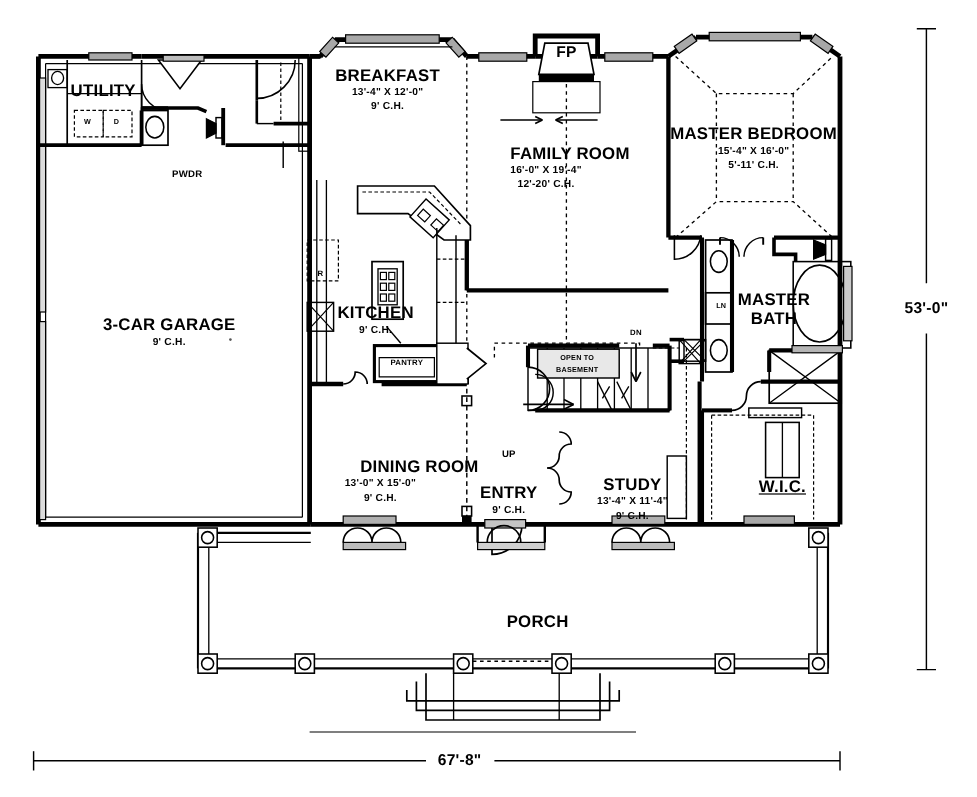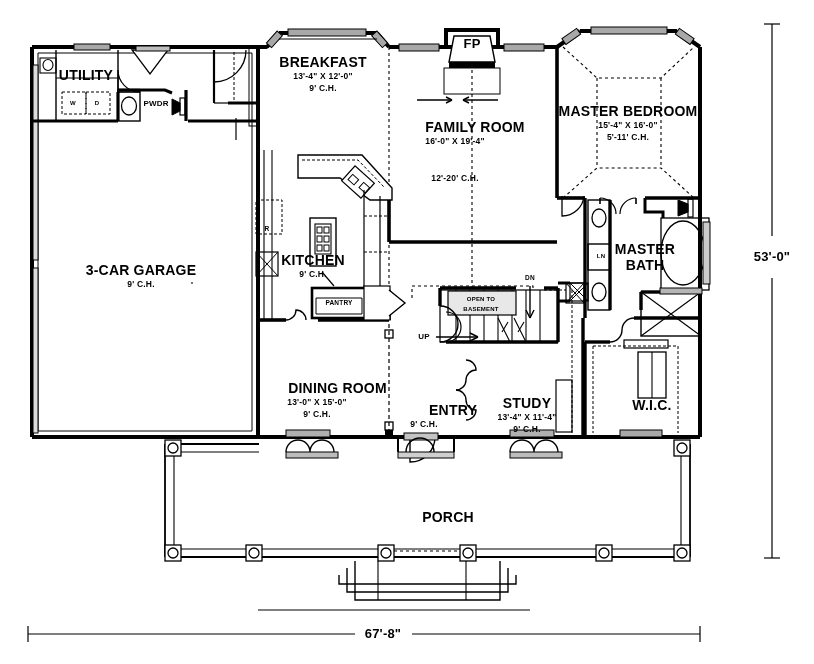--- a/index.html
+++ b/index.html
@@ -20,21 +20,21 @@
     color:#000;
     text-align:center;
     white-space:nowrap;
     transform:translate(-50%,-50%);
     letter-spacing:0.2px;
     line-height:1.12;
     pointer-events:none;
   }
   .lbl.room   {font-size:14px;}
   .lbl.dim    {font-size:8.5px;}
-  .lbl.small  {font-size:8px;}
+  .lbl.small  {font-size:8px;margin-top:42px;}
   .lbl.tiny   {font-size:6.5px;}
   .lbl.micro  {font-size:6px;}
   .lbl.overall{font-size:13px;}
   .lbl.fp     {font-size:13px;}
   .lbl.stack  {white-space:normal;}
 </style>
 </head>
 <body>
 
 <div id="plan-root">
@@ -503,43 +503,43 @@
   <div class="lbl room" style="left:86px;top:76px;">UTILITY</div>
 
   <div class="lbl small" style="left:156px;top:104px;">PWDR</div>
 
   <div class="lbl room" style="left:323px;top:63px;">BREAKFAST</div>
   <div class="lbl dim" style="left:323px;top:77px;">13'-4" X 12'-0"</div>
   <div class="lbl dim" style="left:323px;top:89px;">9' C.H.</div>
 
   <div class="lbl room" style="left:455px;top:128px;padding-left:40px;">FAMILY ROOM</div>
   <div class="lbl dim" style="left:455px;top:142px;">16'-0" X 19'-4"</div>
-  <div class="lbl dim" style="left:455px;top:154px;margin-top:25px;">12'-20' C.H.</div>
+  <div class="lbl dim" style="left:455px;top:154px;">12'-20' C.H.</div>
 
   <div class="lbl room" style="left:628px;top:112px;">MASTER BEDROOM</div>
   <div class="lbl dim" style="left:628px;top:126px;">15'-4" X 16'-0"</div>
   <div class="lbl dim" style="left:628px;top:138px;">5'-11' C.H.</div>
 
   <div class="lbl room stack" style="left:645px;top:258px;width:66px;">MASTER BATH</div>
 
-  <div class="lbl room" style="left:652px;top:406px;">W.I.C.</div>
+  <div class="lbl room" style="left:652px;top:406px;text-decoration:underline;">W.I.C.</div>
 
   <div class="lbl room" style="left:141px;top:271px;">3-CAR GARAGE</div>
   <div class="lbl dim" style="left:141px;top:285px;">9' C.H.</div>
 
   <div class="lbl room" style="left:313px;top:261px;text-align:right;">KITCHEN</div>
   <div class="lbl dim" style="left:313px;top:275px;">9' C.H.</div>
 
   <div class="lbl tiny" style="left:339px;top:303px;">PANTRY</div>
 
-  <div class="lbl room" style="left:322px;top:389px;padding-left:31px;">DINING ROOM</div>
+  <div class="lbl room" style="left:334px;top:389px;padding-left:31px;">DINING ROOM</div>
   <div class="lbl dim" style="left:317px;top:403px;">13'-0" X 15'-0"</div>
   <div class="lbl dim" style="left:317px;top:415px;">9' C.H.</div>
 
-  <div class="lbl room" style="left:424px;top:411px;margin-left:29px;">ENTRY</div>
+  <div class="lbl room" style="left:424px;top:411px;">ENTRY</div>
   <div class="lbl dim" style="left:424px;top:425px;">9' C.H.</div>
 
   <div class="lbl room" style="left:527px;top:404px;">STUDY</div>
   <div class="lbl dim" style="left:527px;top:418px;">13'-4" X 11'-4"</div>
   <div class="lbl dim" style="left:527px;top:430px;">9' C.H.</div>
 
   <div class="lbl room" style="left:448px;top:518px;">PORCH</div>
 
   <div class="lbl fp" style="left:472px;top:44px;">FP</div>
   <div class="lbl micro" style="left:601px;top:256px;">LN</div>

